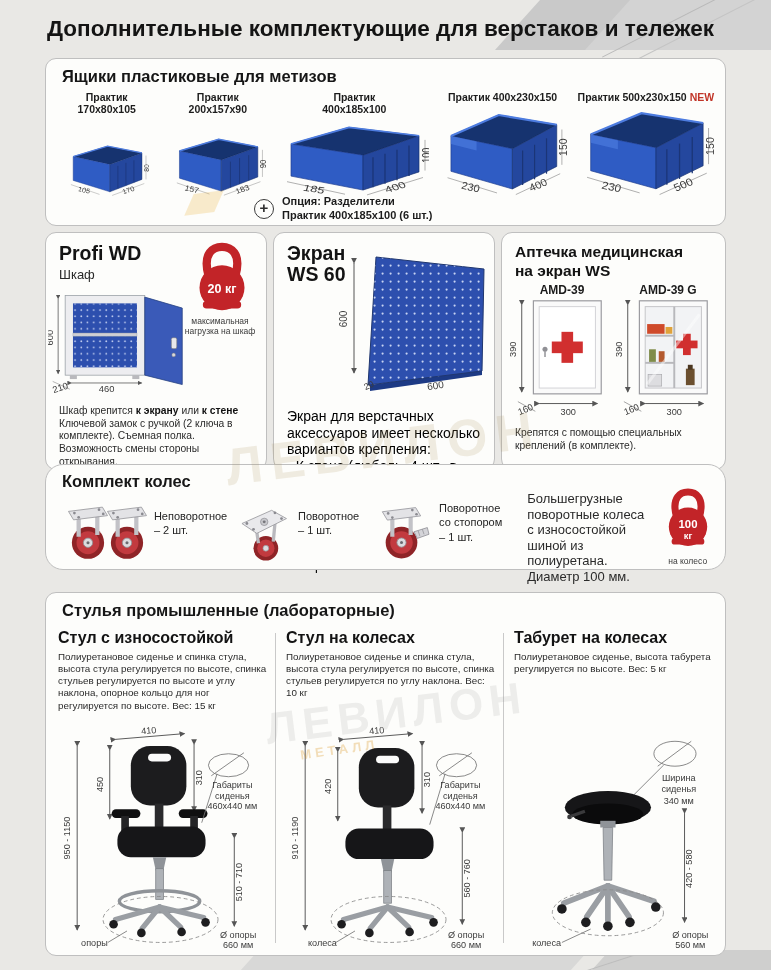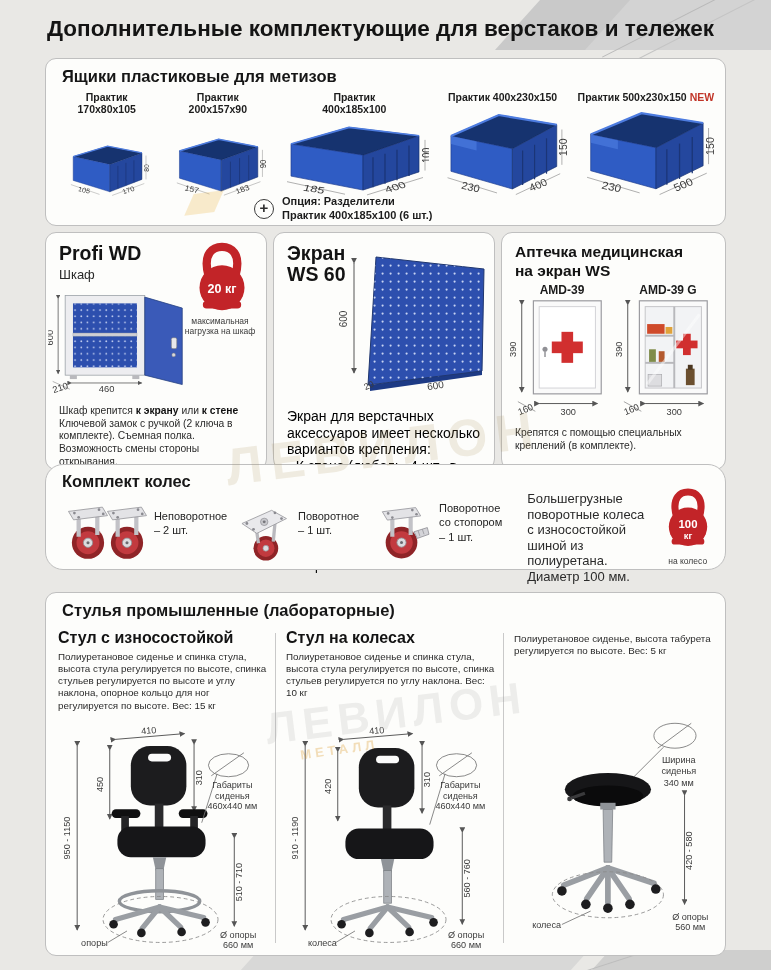--- a/index.html
+++ b/index.html
@@ -489,20 +489,21 @@
         <line x1="184" y1="112" x2="184" y2="208" class="dim" marker-start="url(#ar)" marker-end="url(#ar)"></line>
         <text x="192" y="160" class="dt" text-anchor="middle" transform="rotate(-90 192 160)">560 - 760</text>
         <text x="38" y="231" class="dt" text-anchor="middle">колеса</text>
         <line x1="52" y1="227" x2="72" y2="215" class="cl"></line>
         <text x="188" y="222" class="dt" text-anchor="middle">Ø  опоры</text>
         <text x="188" y="233" class="dt" text-anchor="middle">660 мм</text>
       </svg>
     </div>
 
     <div class="chair-col" style="left:468px">
+      <h3>Табурет на колесах</h3>
       <div class="c-desc">Полиуретановое сиденье, высота табурета регулируется по высоте. Вес: 5 кг</div>
       <svg width="206" height="228" viewBox="0 0 215 238">
         <ellipse cx="168" cy="30" rx="22" ry="13" class="cl"></ellipse>
         <line x1="185" y1="17" x2="150" y2="43" class="cl"></line>
         <line x1="156" y1="42" x2="122" y2="76" class="cl"></line>
         <text x="172" y="58" class="dt" text-anchor="middle">Ширина</text>
         <text x="172" y="70" class="dt" text-anchor="middle">сиденья</text>
         <text x="172" y="82" class="dt" text-anchor="middle">340 мм</text>
         <ellipse cx="98" cy="86" rx="45" ry="17" fill="#161618"></ellipse>
         <ellipse cx="98" cy="93" rx="37" ry="11" fill="#0b0b0c"></ellipse>

